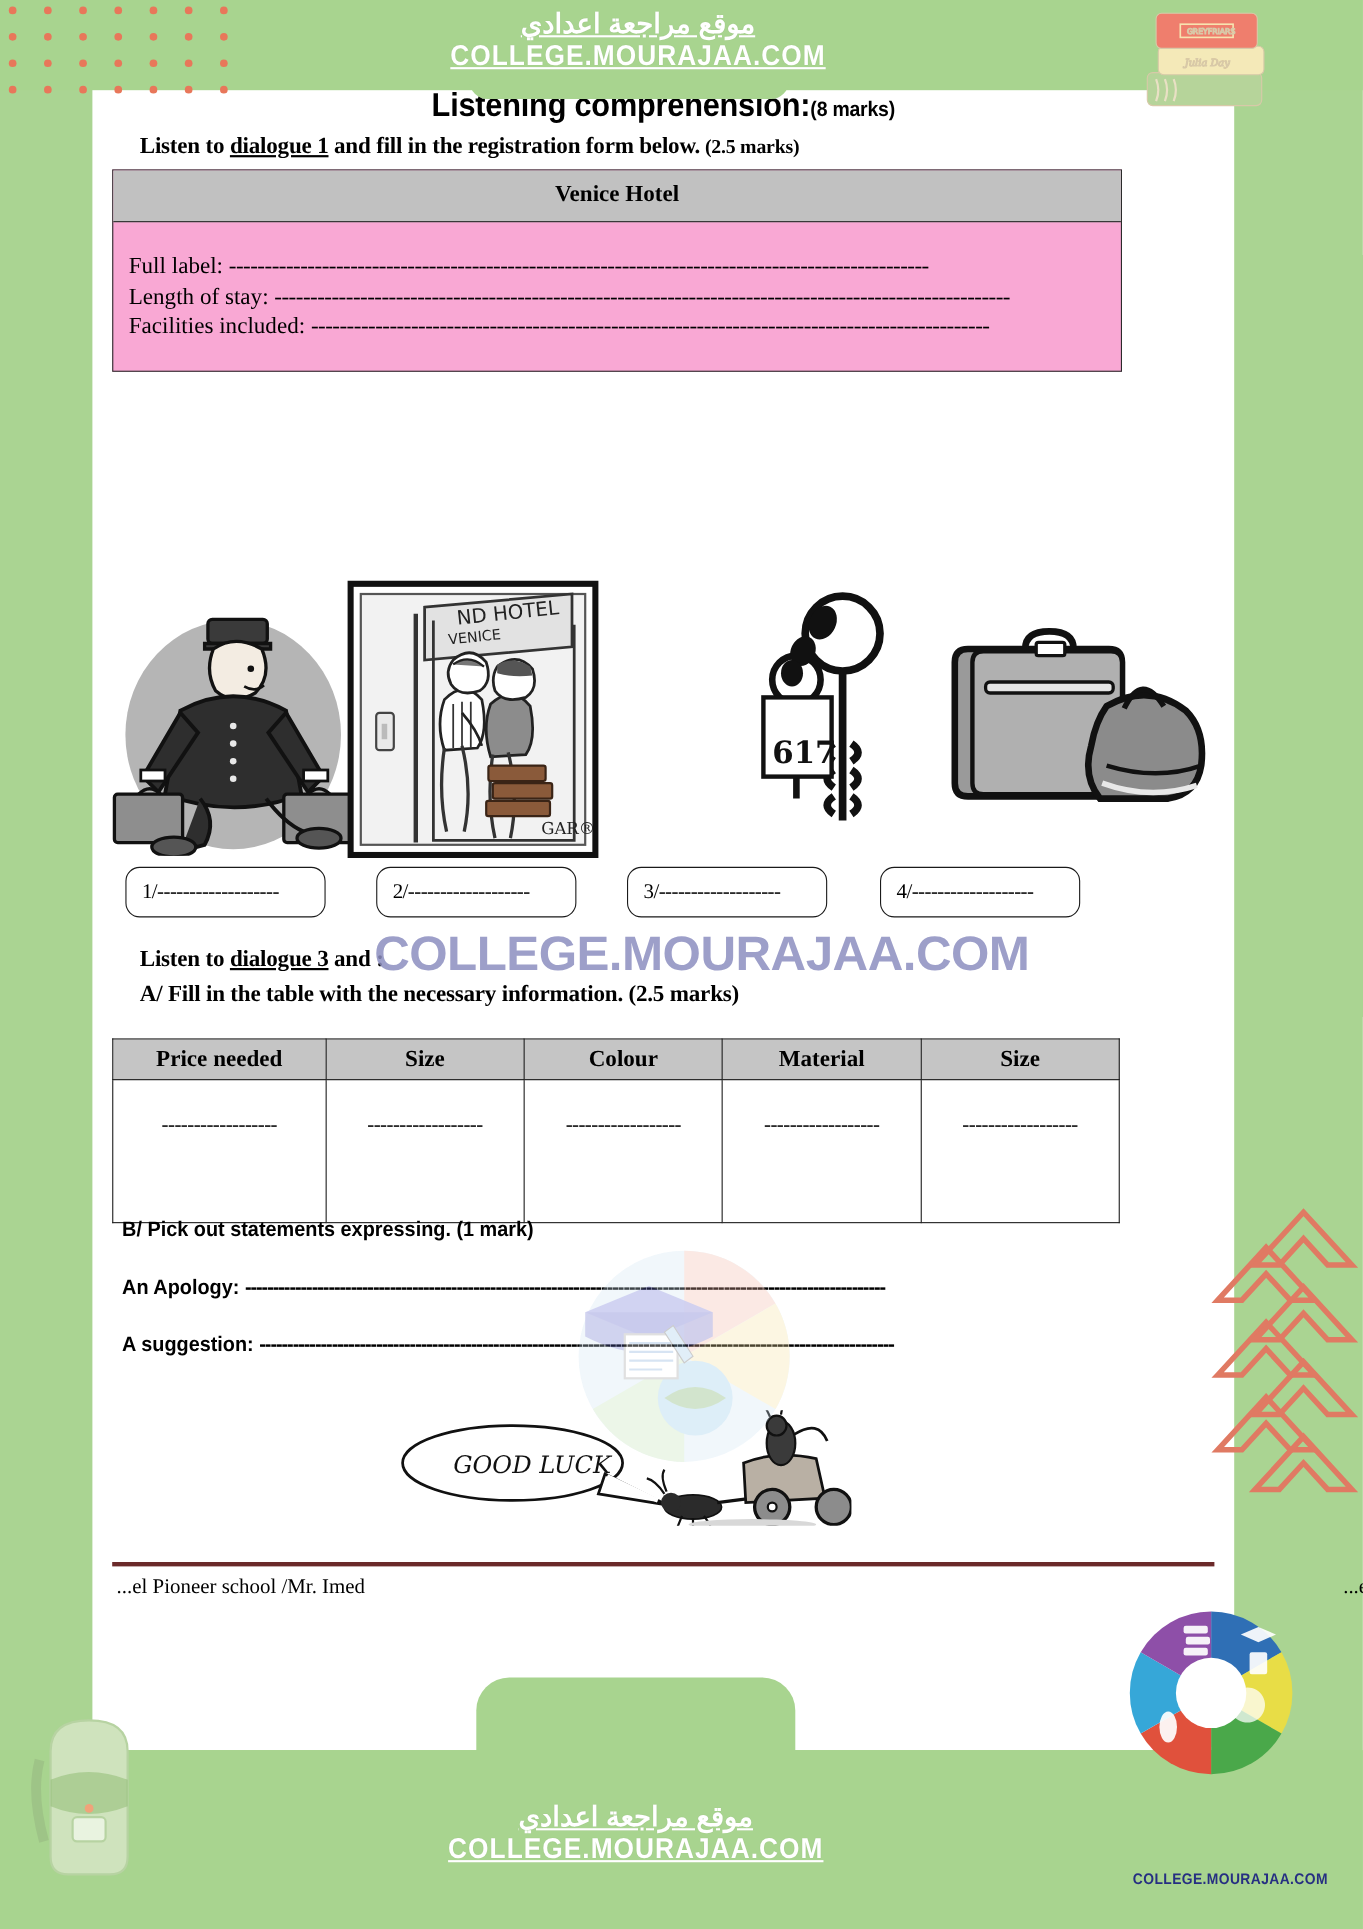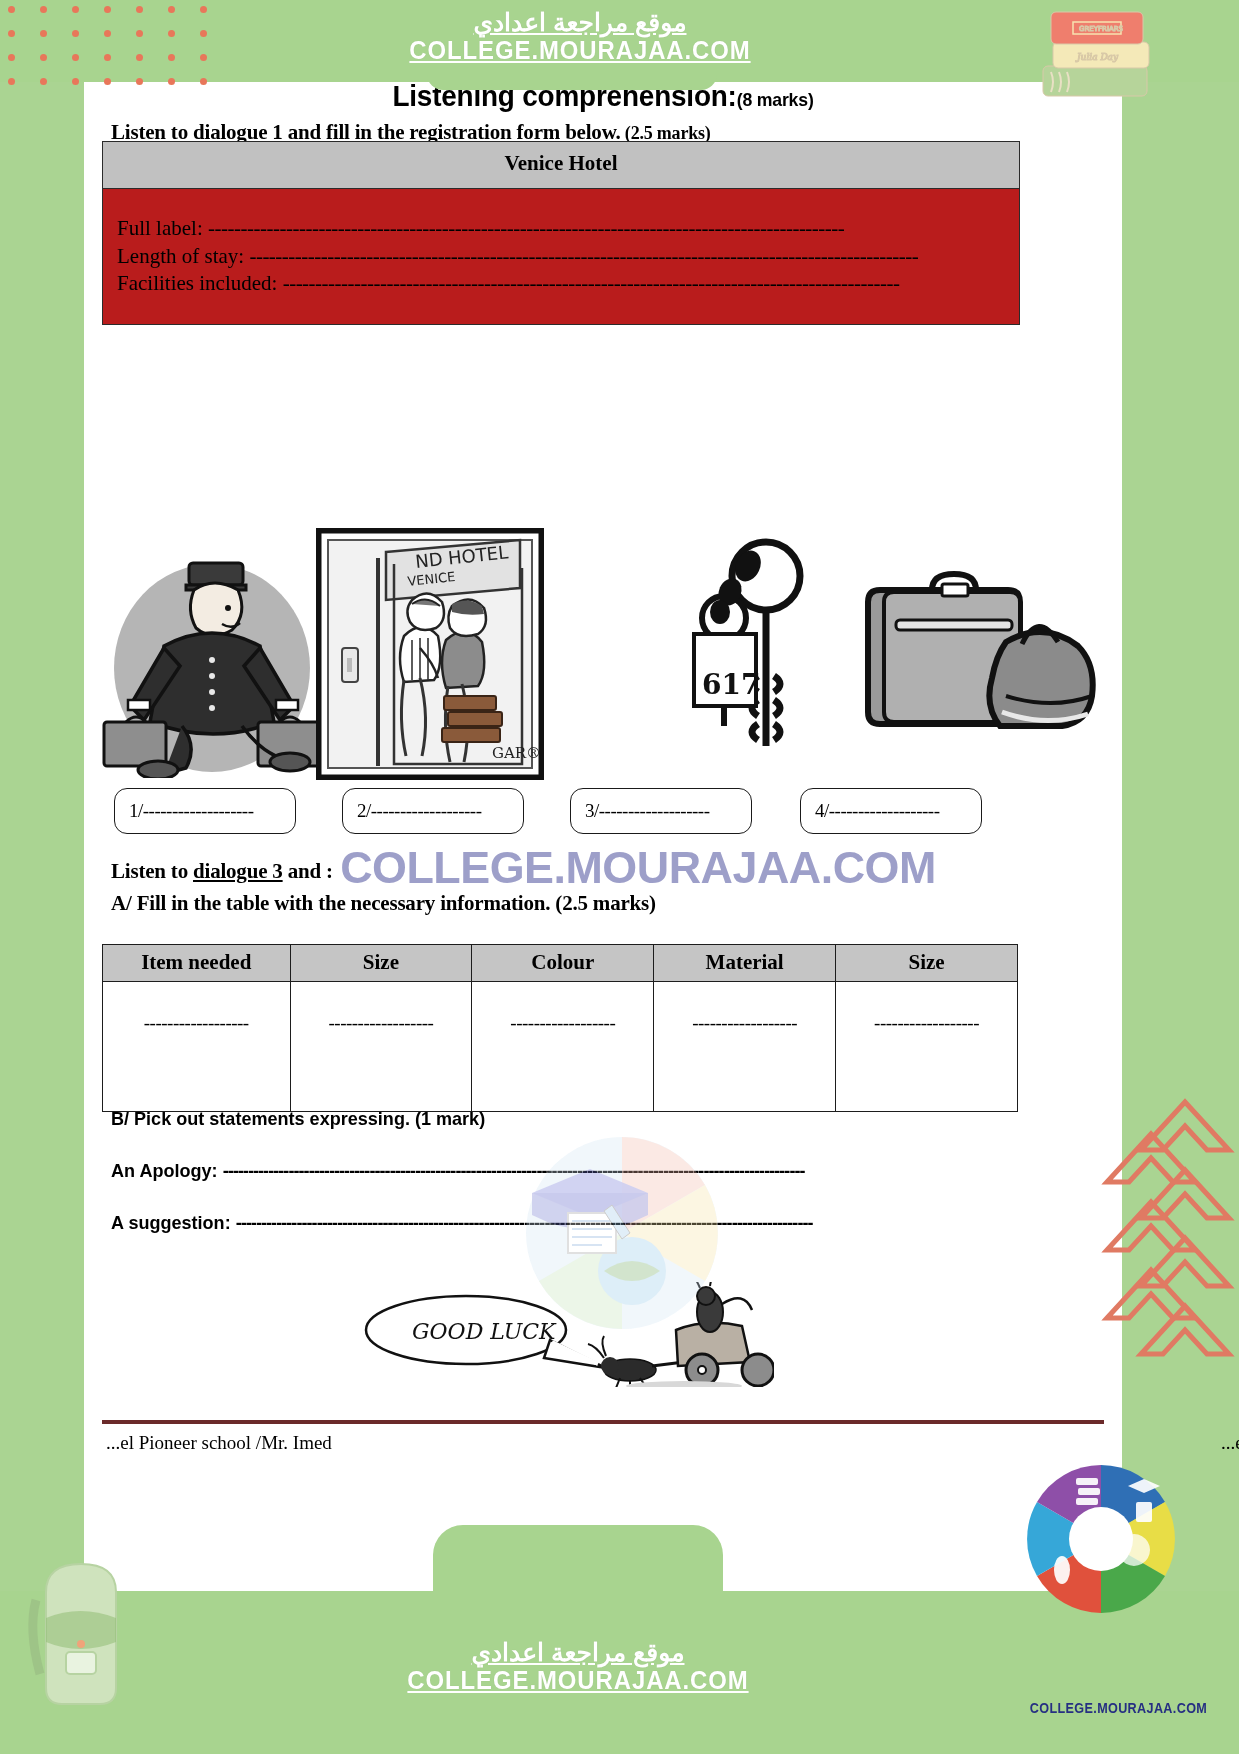--- a/index.html
+++ b/index.html
@@ -151,36 +151,37 @@
   }
   h1.title .marks { font-size: 19px; }
 
   .instr {
     position: absolute;
     font-family: "Liberation Serif", serif;
     font-weight: bold;
     font-size: 21px;
     letter-spacing: -.2px;
     white-space: nowrap;
+    margin-left: 16px;
   }
   .instr u { text-decoration: underline; }
   .instr .sm { font-size: 18px; }
 
   .instr-1 { left: 27px; top: 120px; }
   .instr-2 { left: 27px; top: 463px; }
   .instr-3 { left: 27px; top: 859px; }
   .instr-3b{ left: 27px; top: 891px; }
 
   
   .regform {
     position: absolute;
-    left: 18px; top: 141px;
+    left: 18px; top: 154px;
     width: 916px;
     border: 1.5px solid #2b2b2b;
-    background: #b91c1c;
+    background: #f9a8d4;
   }
   .regform .head {
     background: #c1c1c1;
     border-bottom: 1.5px solid #2b2b2b;
     text-align: center;
     padding: 7px 0 9px 0;
     font-size: 21px;
     font-weight: bold;
     line-height: 1.42;
   }
@@ -530,21 +531,21 @@
     </div>
 
   <div class="instr instr-3">
     <span>Listen to </span><u>dialogue 3</u><span> and :</span>
   </div>
   <div class="instr instr-3b">A/ Fill in the table with the necessary information. (2.5 marks)</div>
 
   <table class="info">
     <thead>
         <tr id="infohead">
-          <th>Item needed</th>
+          <th>Price needed</th>
           <th>Size</th>
           <th>Colour</th>
           <th>Material</th>
           <th>Size</th>
         </tr>
       </thead>
     <tbody id="infobody">
         <tr>
           <td>------------------</td>
           <td>------------------</td>

